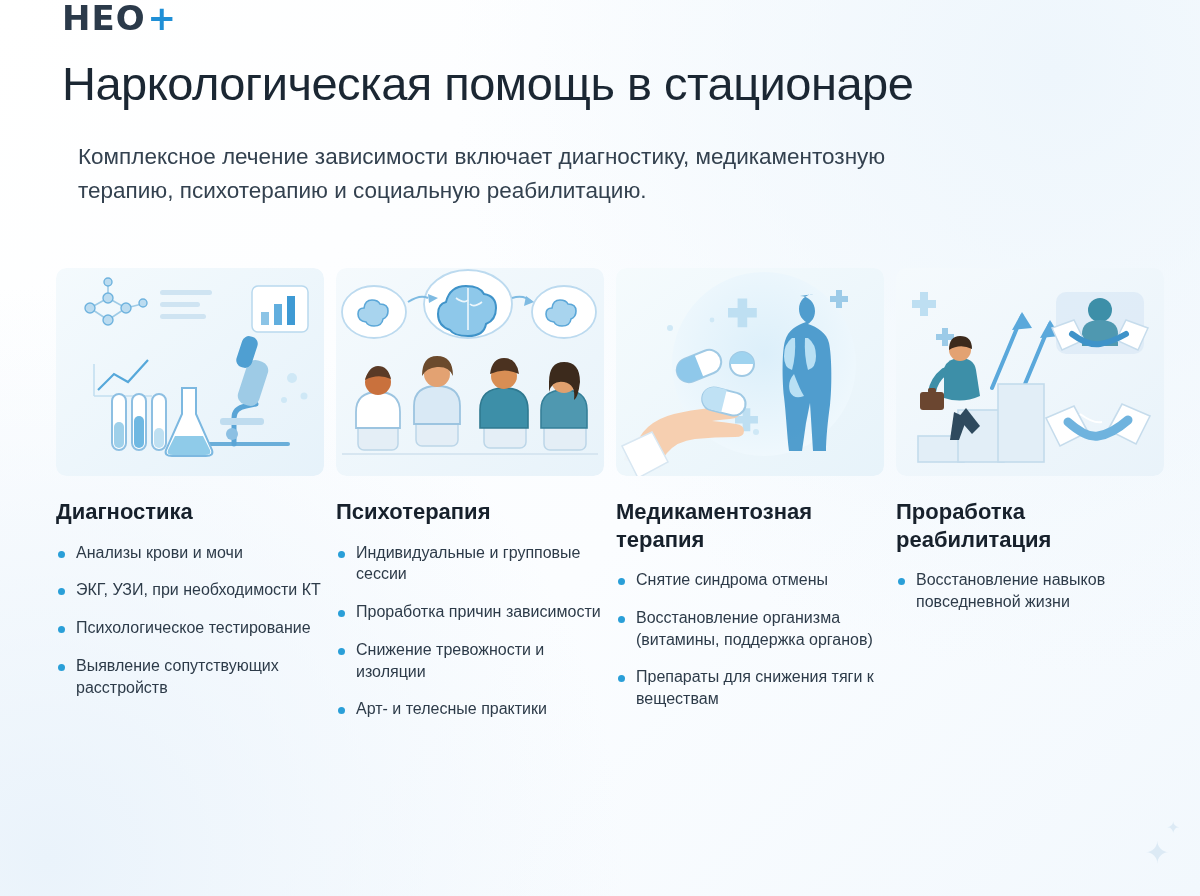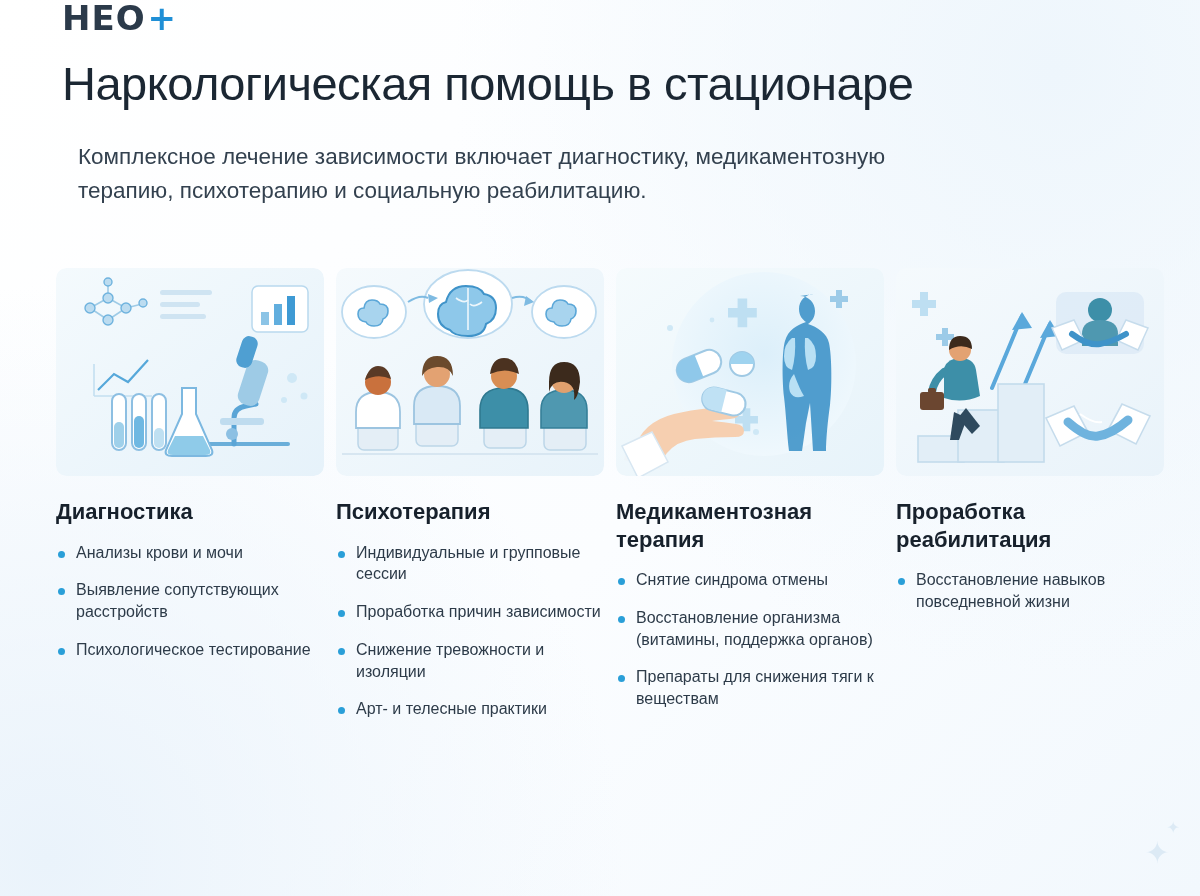--- a/index.html
+++ b/index.html
@@ -223,22 +223,23 @@
           <g fill="#cfe8f6">
             <circle cx="236" cy="110" r="5"></circle>
               <circle cx="248" cy="128" r="3.5"></circle>
               <circle cx="228" cy="132" r="3"></circle>
           </g>
         </svg>
       </div>
       <div class="col-title">Диагностика</div>
       <ul class="points">
         <li>Анализы крови и мочи</li>
+        <li>ЭКГ, УЗИ, при необходимости КТ</li>
+        <li>Психологическое тестирование</li>
         <li>Выявление сопутствующих расстройств</li>
-        <li>Психологическое тестирование</li>
       </ul>
     </div>
 
     <div class="col">
       <div class="art">
         <svg viewBox="0 0 268 208" width="268" height="208">
           <defs>
             <linearGradient id="g3" x1="0" y1="0" x2="1" y2="1">
               <stop offset="0%" stop-color="#f5fafd"></stop>
               <stop offset="100%" stop-color="#e8f3fa"></stop>

